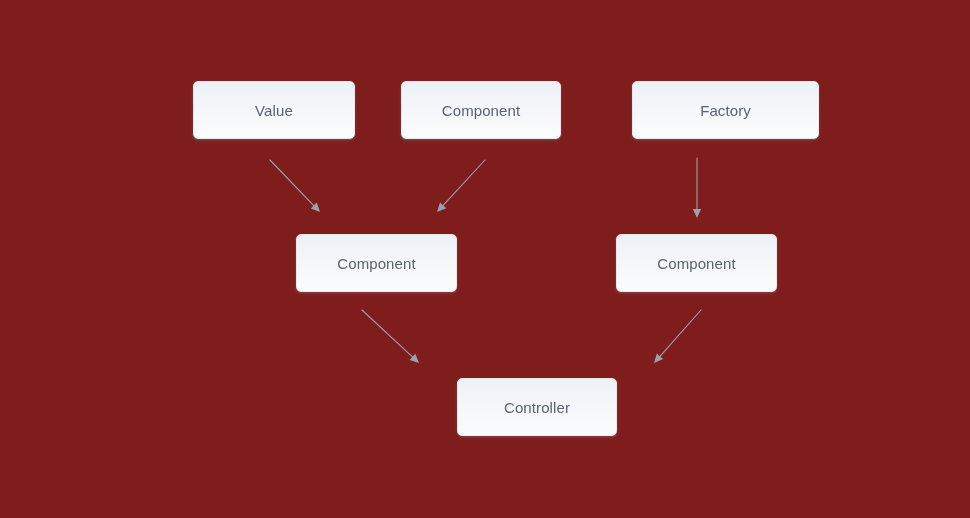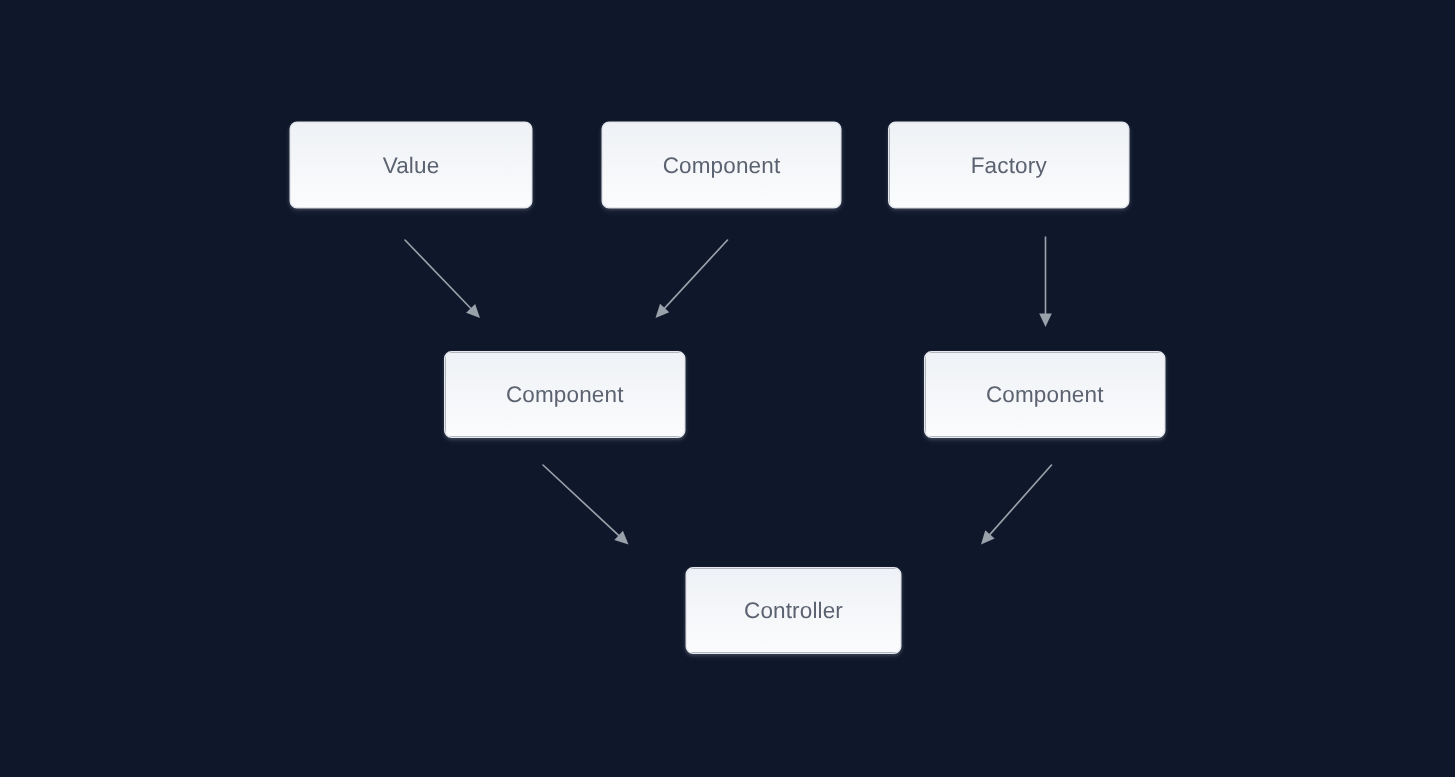--- a/index.html
+++ b/index.html
@@ -7,21 +7,21 @@
     padding: 0;
     background: #ffffff;
   }
   body {
     font-family: "Liberation Sans", "DejaVu Sans", sans-serif;
   }
   #canvas {
     position: relative;
     width: 970px;
     height: 518px;
-    background: #0f172a;
+    background: #7f1d1d;
     overflow: hidden;
   }
   .node {
     position: absolute;
     display: flex;
     align-items: center;
     justify-content: center;
     box-sizing: border-box;
     background: linear-gradient(180deg, #eef1f5 0%, #f4f6f9 45%, #fbfcfd 100%);
     border: 1px solid #e4e8ed;
@@ -84,27 +84,27 @@
       </g>
     </svg>
 
   <div id="node-layer">
       <div class="node" style="left: 193px; top: 81px; width: 162px; height: 58px;">
         <span class="node-label">Value</span>
       </div>
       <div class="node" style="left: 401px; top: 81px; width: 160px; height: 58px;">
         <span class="node-label">Component</span>
       </div>
-      <div class="node" style="left: 592px; top: 81px; width: 161px; height: 58px; justify-content: center;">
+      <div class="node" style="left: 632px; top: 81px; width: 187px; height: 58px; justify-content: center;">
         <span class="node-label">Factory</span>
       </div>
       <div class="node" style="left: 296px; top: 234px; width: 161px; height: 58px;">
         <span class="node-label">Component</span>
       </div>
       <div class="node" style="left: 616px; top: 234px; width: 161px; height: 58px;">
         <span class="node-label">Component</span>
       </div>
-      <div class="node" style="left: 457px; top: 378px; width: 144px; height: 58px;">
+      <div class="node" style="left: 457px; top: 378px; width: 160px; height: 58px;">
         <span class="node-label">Controller</span>
       </div>
     </div>
 
 </div>
 
 </body></html>

